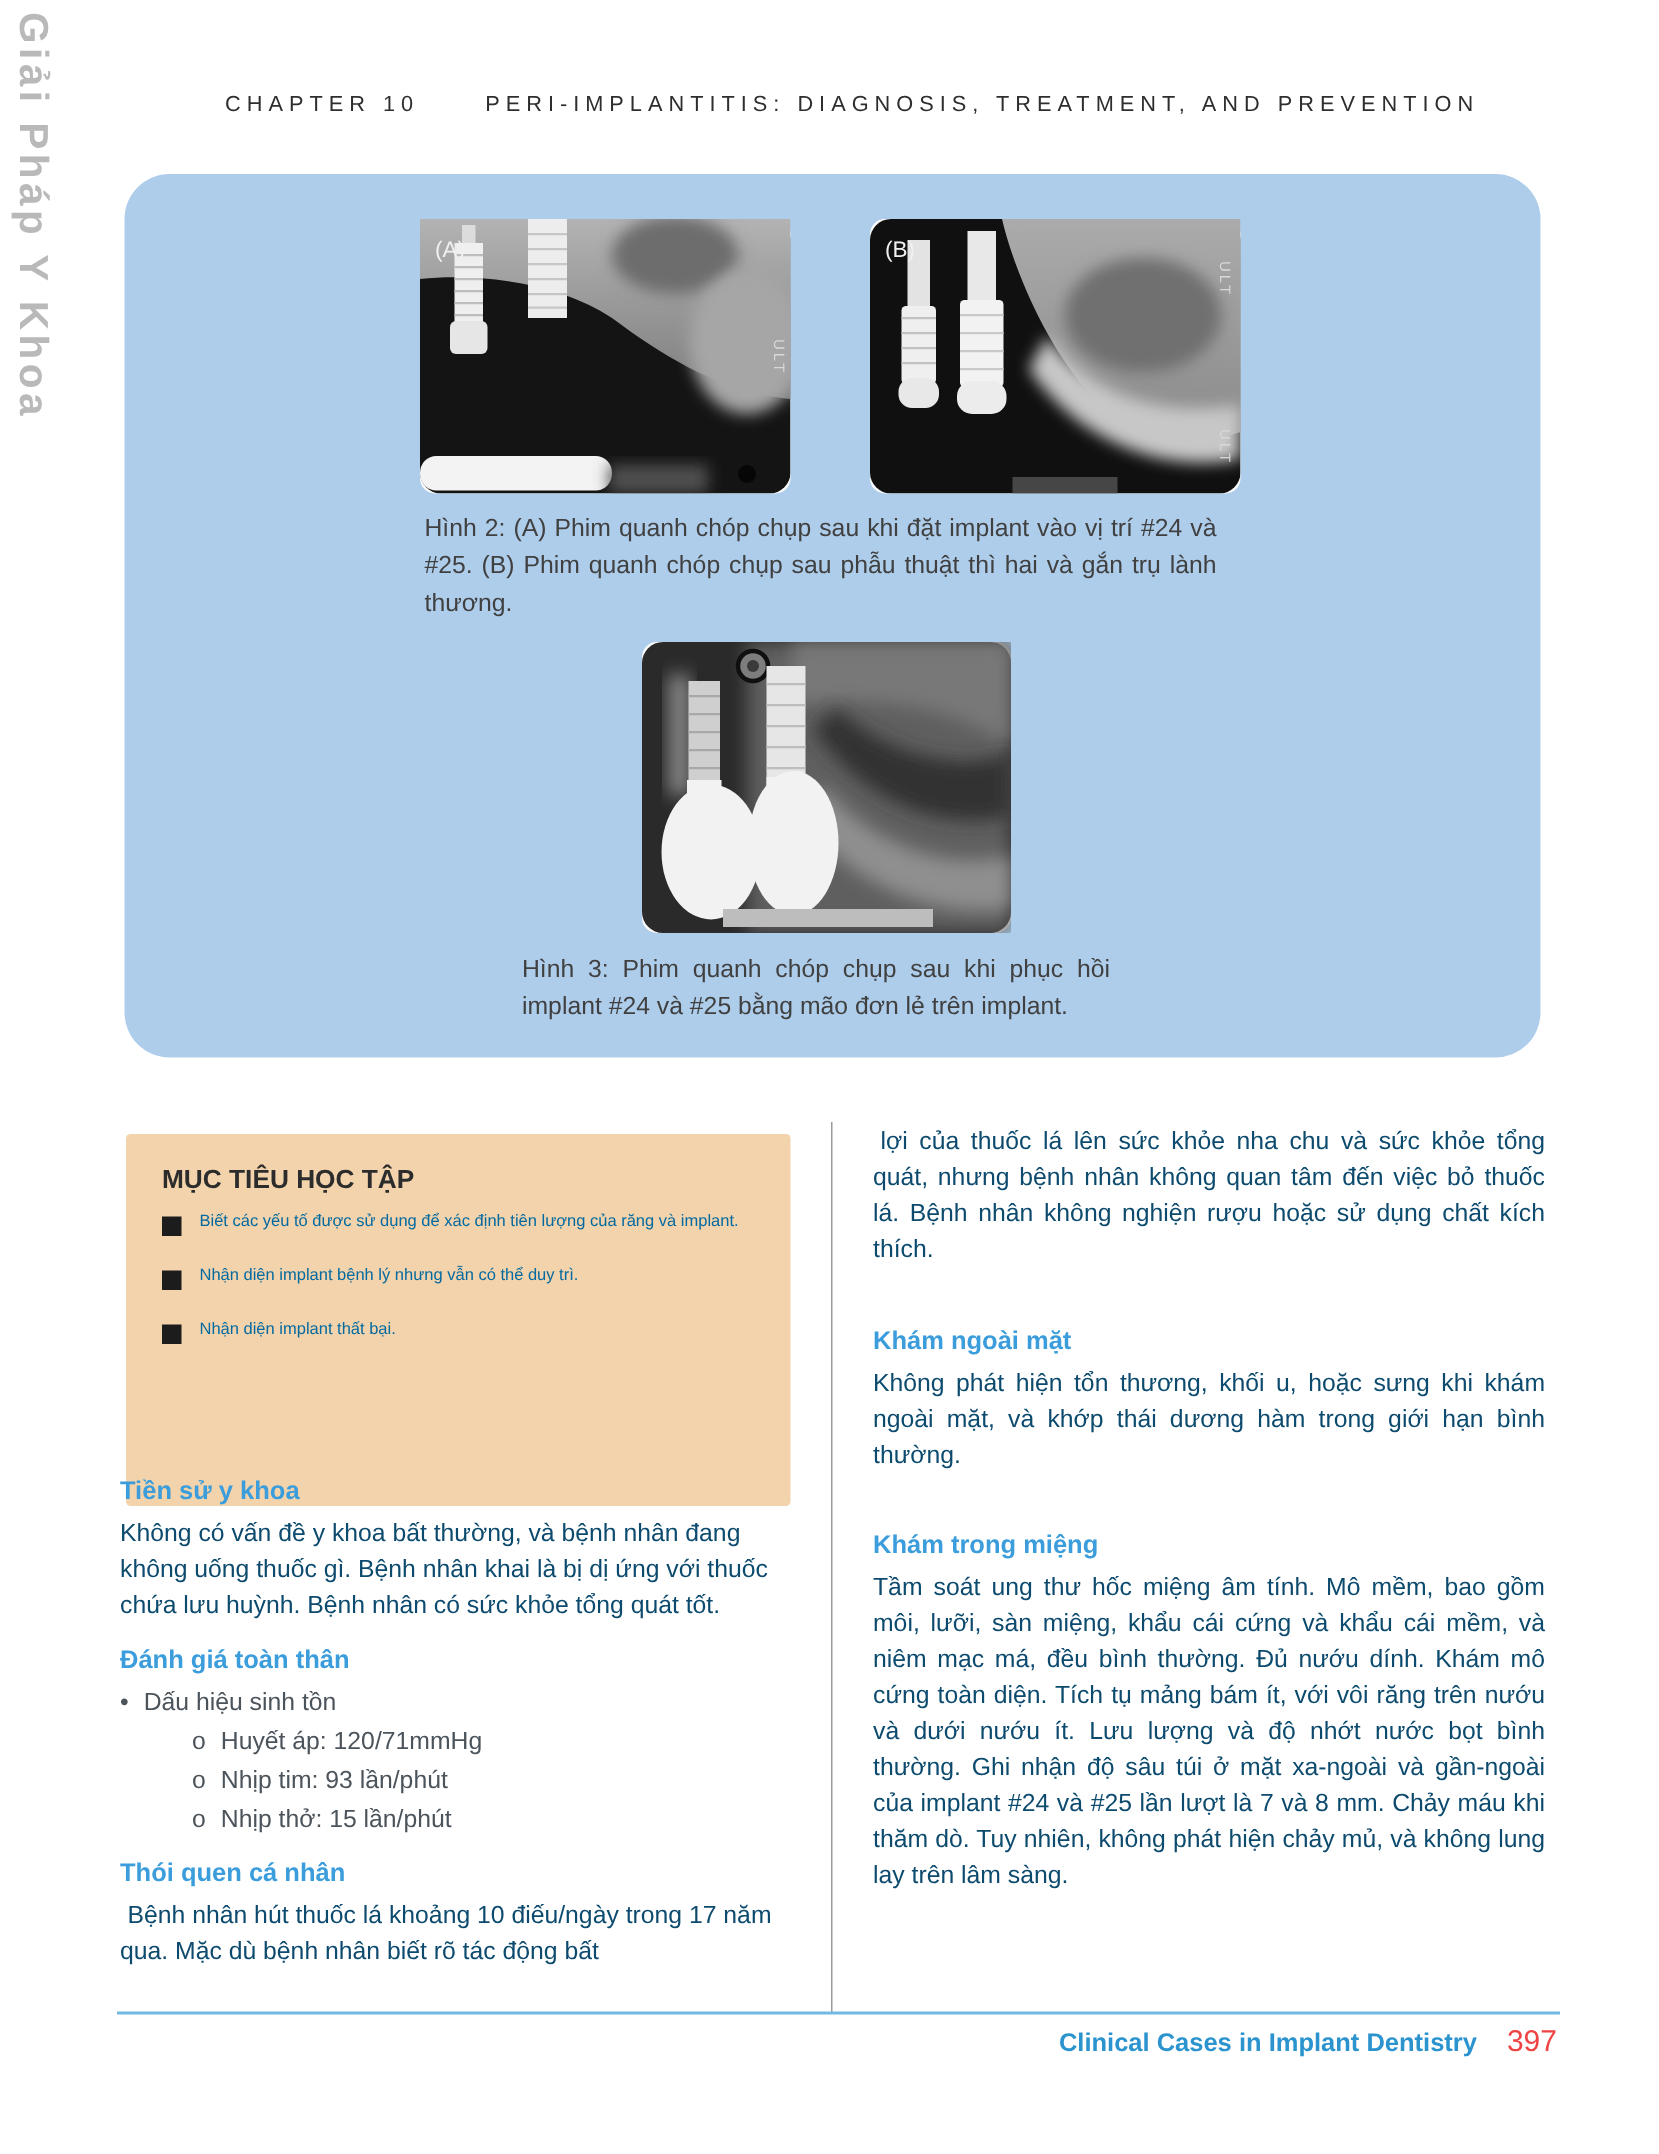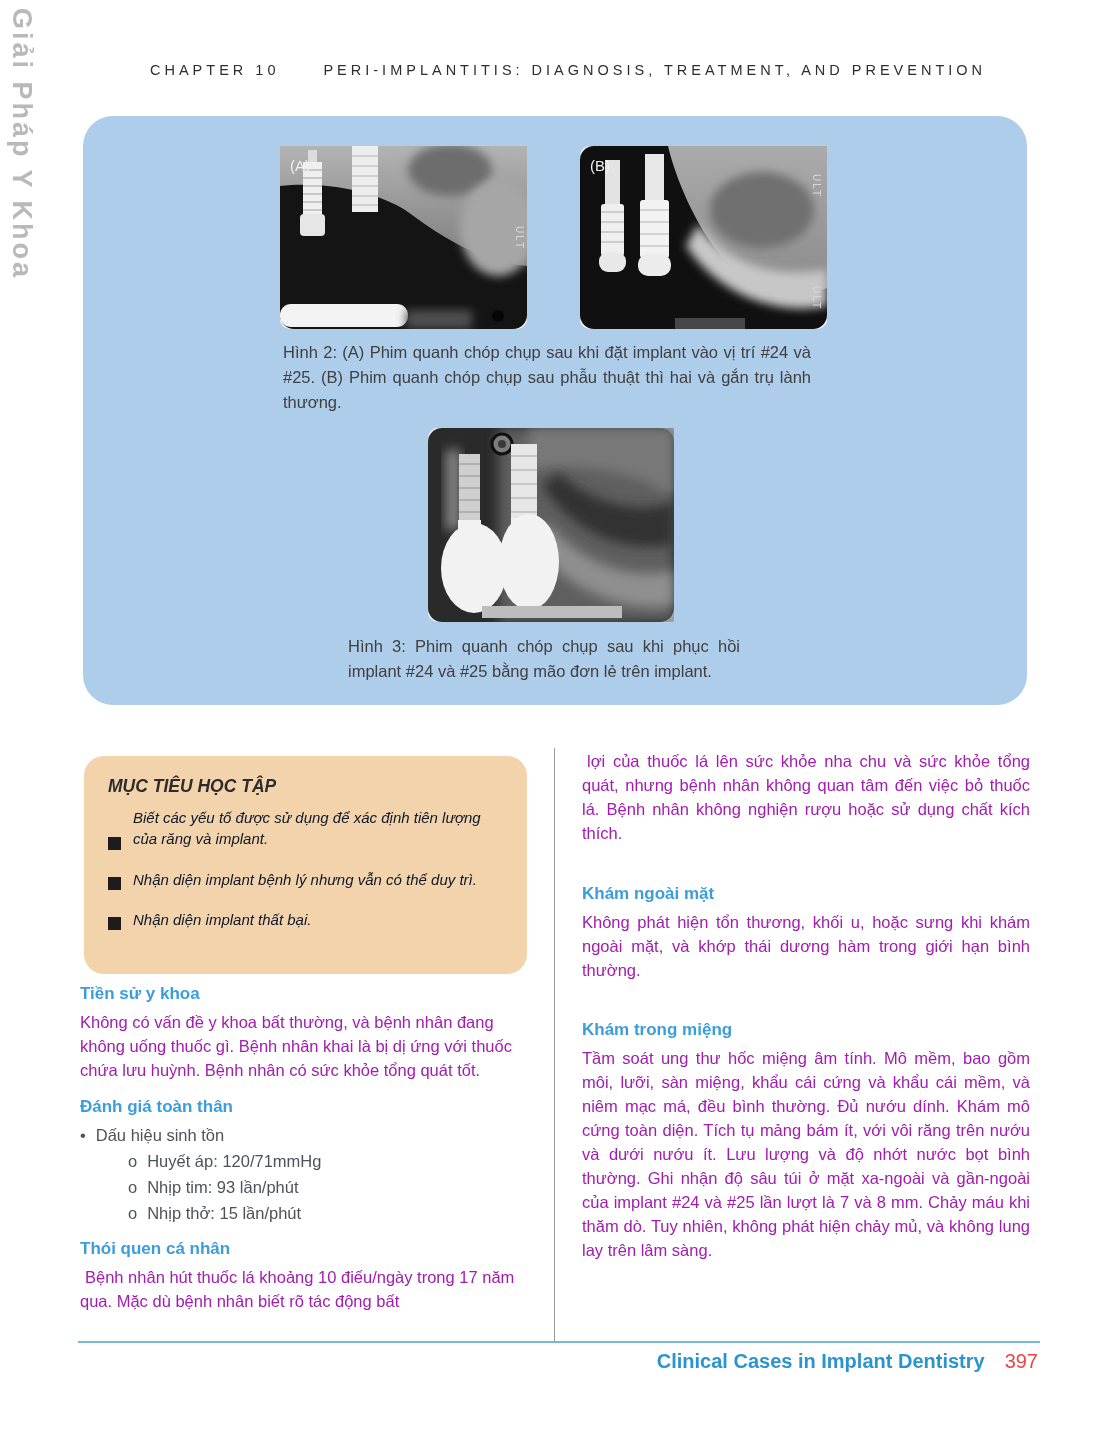--- a/index.html
+++ b/index.html
@@ -34,50 +34,49 @@
   .caption{
     position:absolute; font-size:16.5px; line-height:1.5; color:#404040;
     text-align:justify; margin:0;
   }
   .caption-2{left:200px; top:224px; width:528px;}
   .caption-3{left:265px; top:518px; width:392px;}
   .film-label{fill:#f0f0f0; font-size:15px; font-family:"Liberation Sans",sans-serif;}
   .film-mark{fill:#d8d8d8; font-size:10px; letter-spacing:2px; font-family:"Liberation Sans",sans-serif;}
   
   .objectives{
-    position:absolute; left:84px; top:756px; width:443px; height:218px;
-    background:#f2d3ab; border-radius:20px; box-sizing:border-box;
+    position:absolute; left:84px; top:756px; width:443px; height:248px;
+    background:#f2d3ab; border-radius:3px; box-sizing:border-box;
     padding:20px 26px 0 24px;
-    font-style:italic;
   }
   .obj-title{font-size:17.5px; font-weight:700; color:#2c2c2c; margin:0 0 10px;}
-  .obj-item{display:flex; gap:12px; margin-bottom:19px; font-size:15px; line-height:1.42; color:#0f172a;align-items:flex-end;}
+  .obj-item{display:flex; gap:12px; margin-bottom:19px; font-size:11px; line-height:1.42; color:#0369a1;}
   .obj-sq{width:13px; height:13px; background:#1c1c1c; margin-top:4px; flex:none;}
   
   .divider{position:absolute; left:554px; top:748px; width:1px; height:594px; background:#9a9a9a;}
   .left-col{position:absolute; left:80px; top:984px; width:452px;}
   .right-col{position:absolute; left:582px; top:750px; width:448px;}
   .sec-h{font-size:17px; font-weight:700; color:#3b9ddb; margin:0 0 7px;}
-  .body-p{font-size:16.5px; line-height:1.45; color:#a21caf; margin:0 0 14px;}
+  .body-p{font-size:16.5px; line-height:1.45; color:#0c4a6e; margin:0 0 14px;}
   .right-col .body-p{text-align:justify;}
   .right-col .sec-h{margin-top:38px;}
   .indent{text-indent:5px;}
   .left-col .sec-h{margin-top:14px;}
   .left-col .sec-h:first-child{margin-top:0;}
   .vital-row{display:flex; gap:10px; font-size:16.5px; line-height:1.45; color:#4b535b;}
   .vital-sub{margin-left:48px; margin-top:2px;}
   .vital-sub .vital-row{margin-bottom:2px;}
   .bullet-dot{flex:none;}
   
   .footer-rule{position:absolute; left:78px; top:1341px; width:962px; height:2px; background:#72b9e2;}
   .footer{
     position:absolute; left:560px; top:1350px; width:478px;
     display:flex; justify-content:flex-end; align-items:baseline; gap:20px;
   }
-  .book-title{font-weight:700; color:#2b94cf; font-size:20px;}
+  .book-title{font-weight:700; color:#2b94cf; font-size:17px;}
   .page-num{color:#ef4444; font-size:20px;}
 </style>
 </head>
 <body>
 
 <div class="page">
 
   <div class="watermark">Giải Pháp Y Khoa</div>
 
   <div class="chapter-header">

